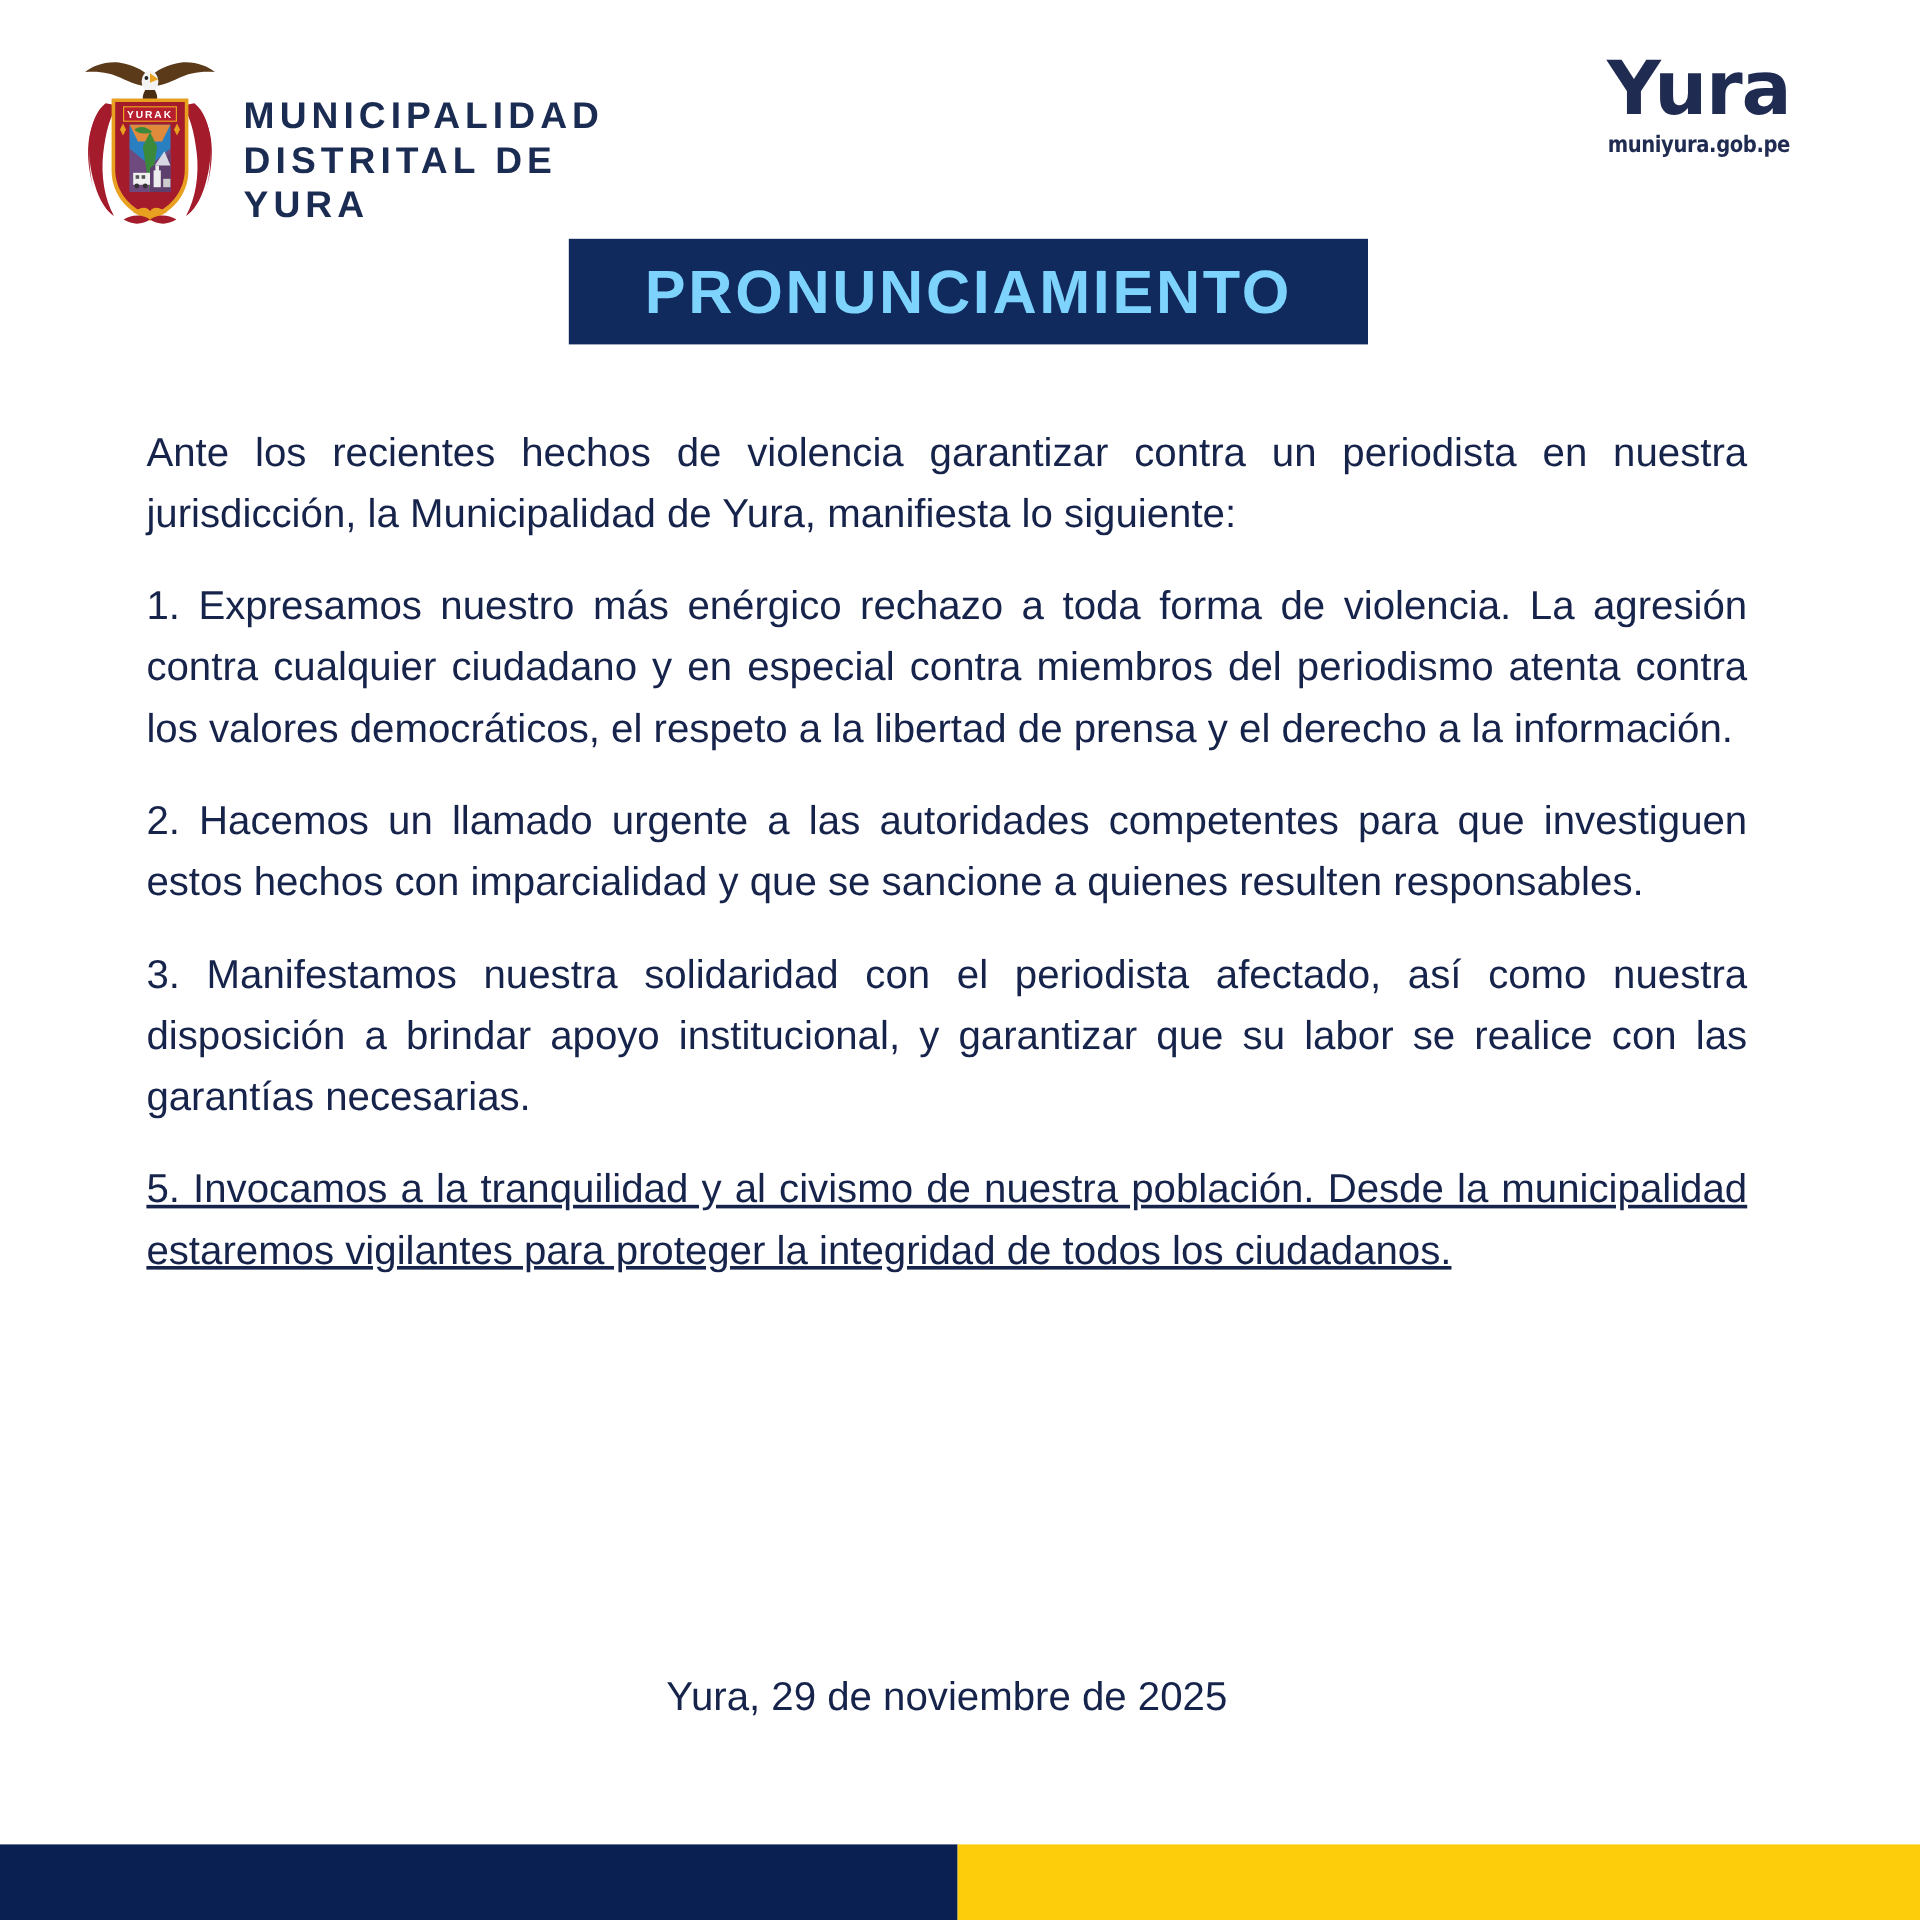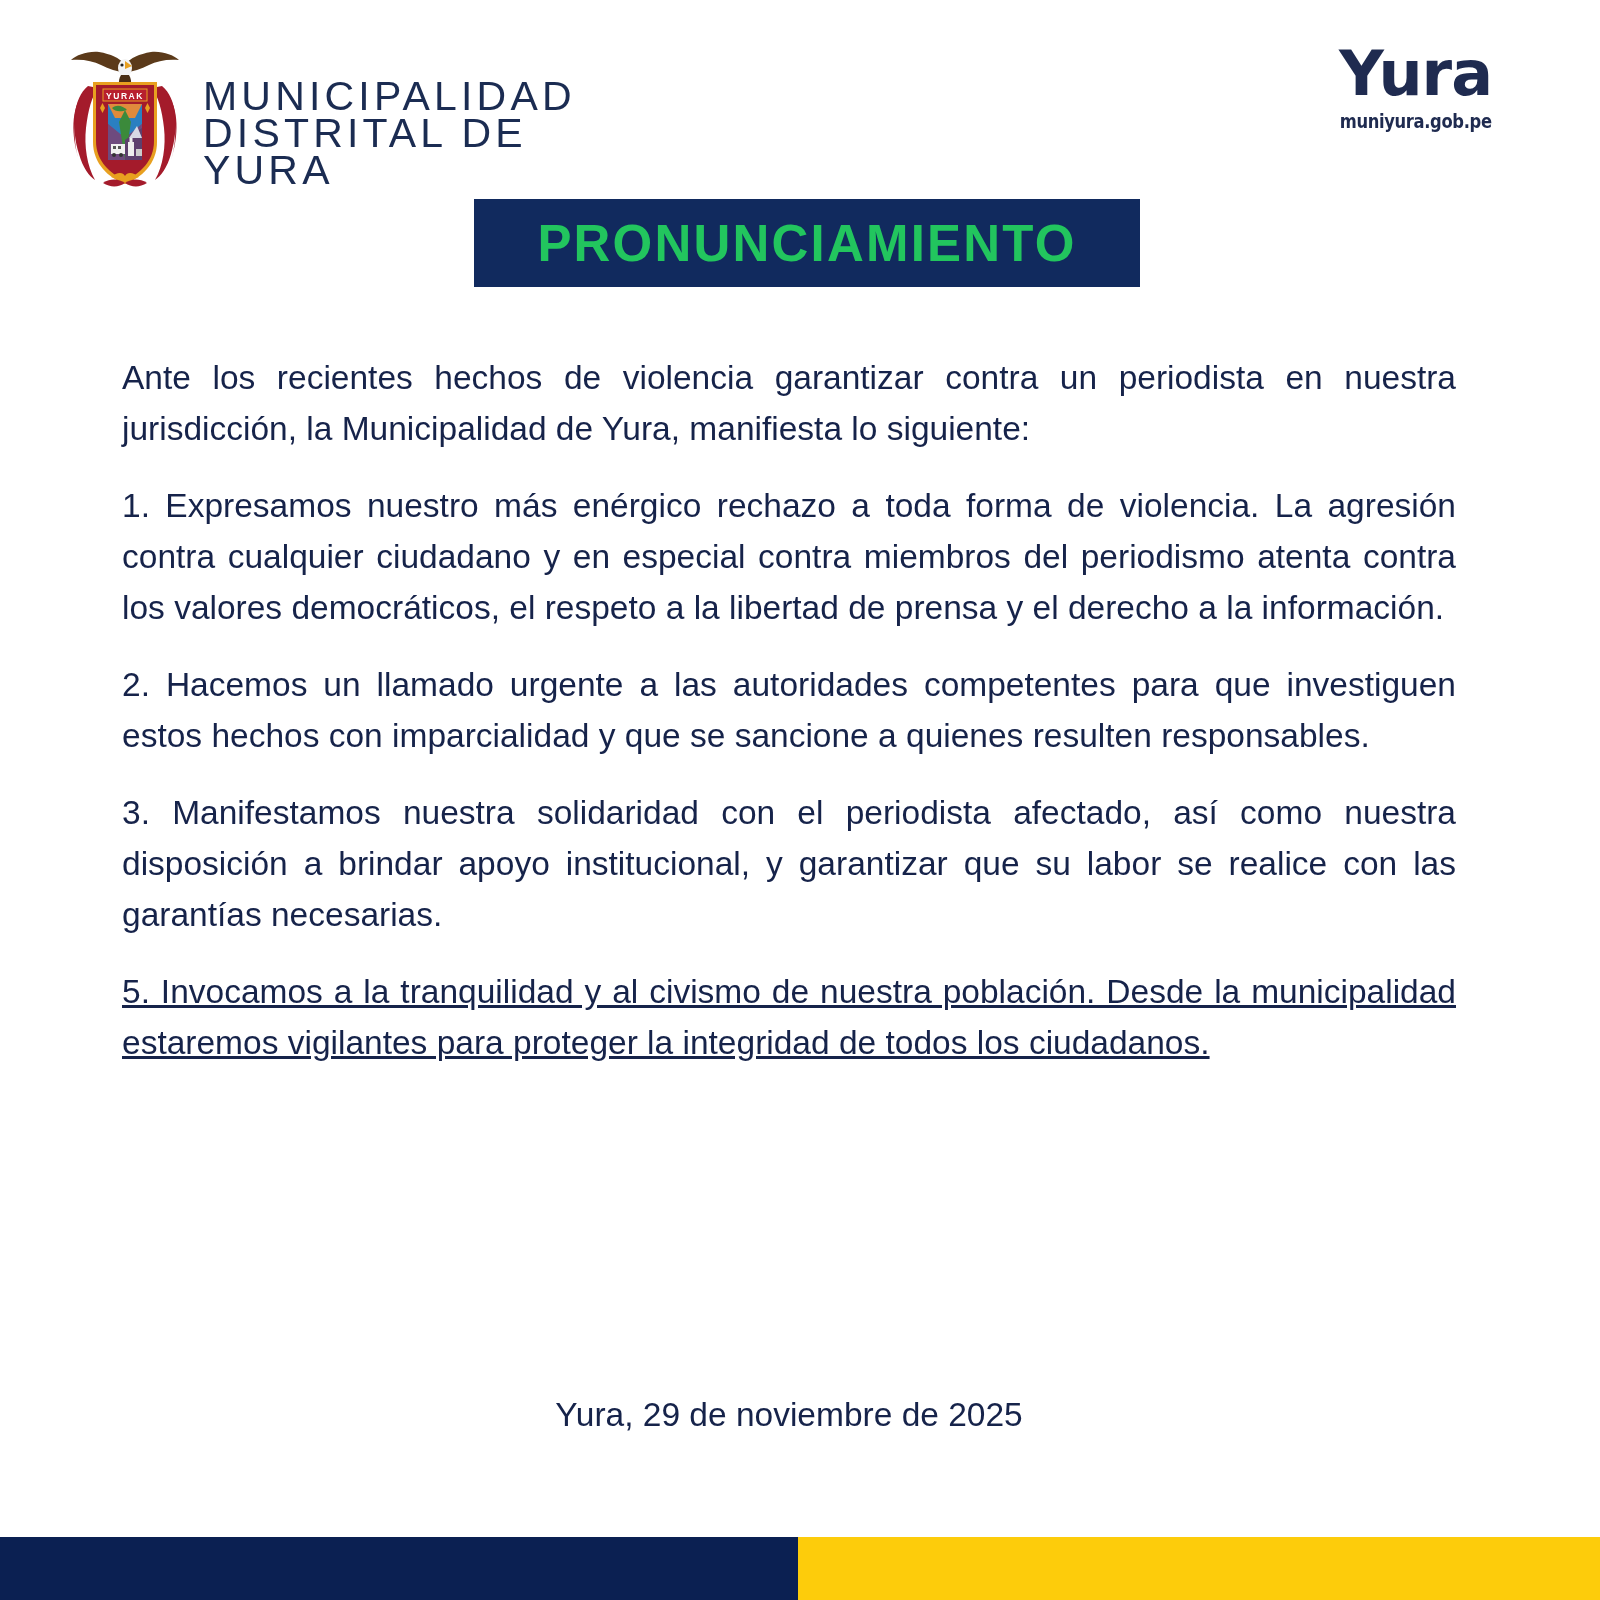--- a/index.html
+++ b/index.html
@@ -19,22 +19,22 @@
     height:200px;
   }
   .crest {
     position:absolute;
     left:55px; top:46px;
     width:140px; height:145px;
   }
   .org-title {
     position:absolute;
     left:203px; top:78px;
-    font-size:41px;
-    font-weight:normal;
+    font-size:31px;
+    font-weight:bold;
     letter-spacing:4.2px;
     line-height:37px;
     color:#1b2c52;
   }
   .brand {
     position:absolute;
     right:108px; top:44px;
     text-align:right;
     color:#1f2b50;
   }
@@ -66,21 +66,21 @@
   .banner {
     position:absolute;
     left:474px; top:199px;
     width:666px; height:88px;
     background:#112a5e;
     display:flex;
     align-items:center;
     justify-content:center;
   }
   .banner-text {
-    color:#22c55e;
+    color:#7dd3fc;
     font-size:51px;
     font-weight:bold;
     letter-spacing:2.2px;
   }
 
   
   .content {
     position:absolute;
     left:122px; top:352px;
     width:1334px;

